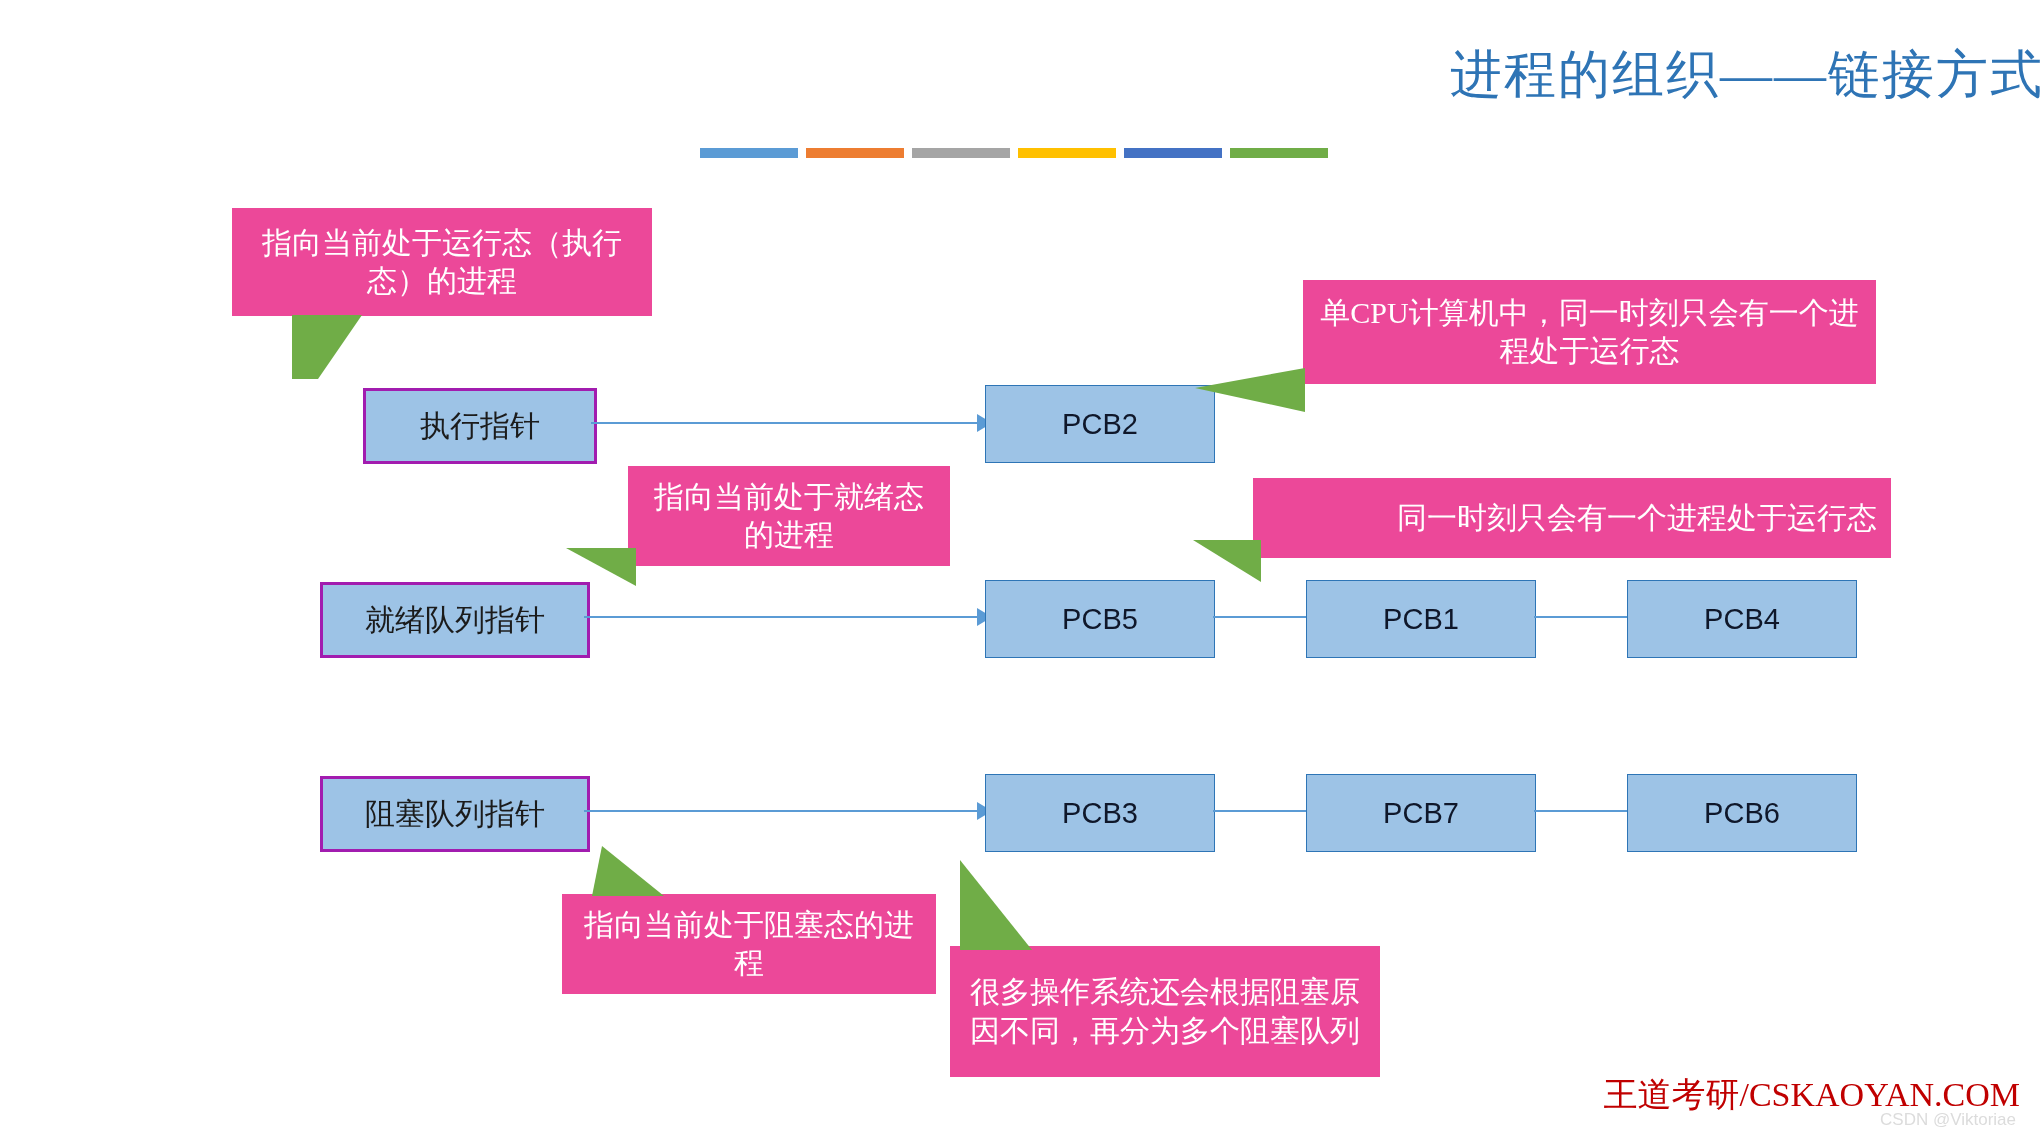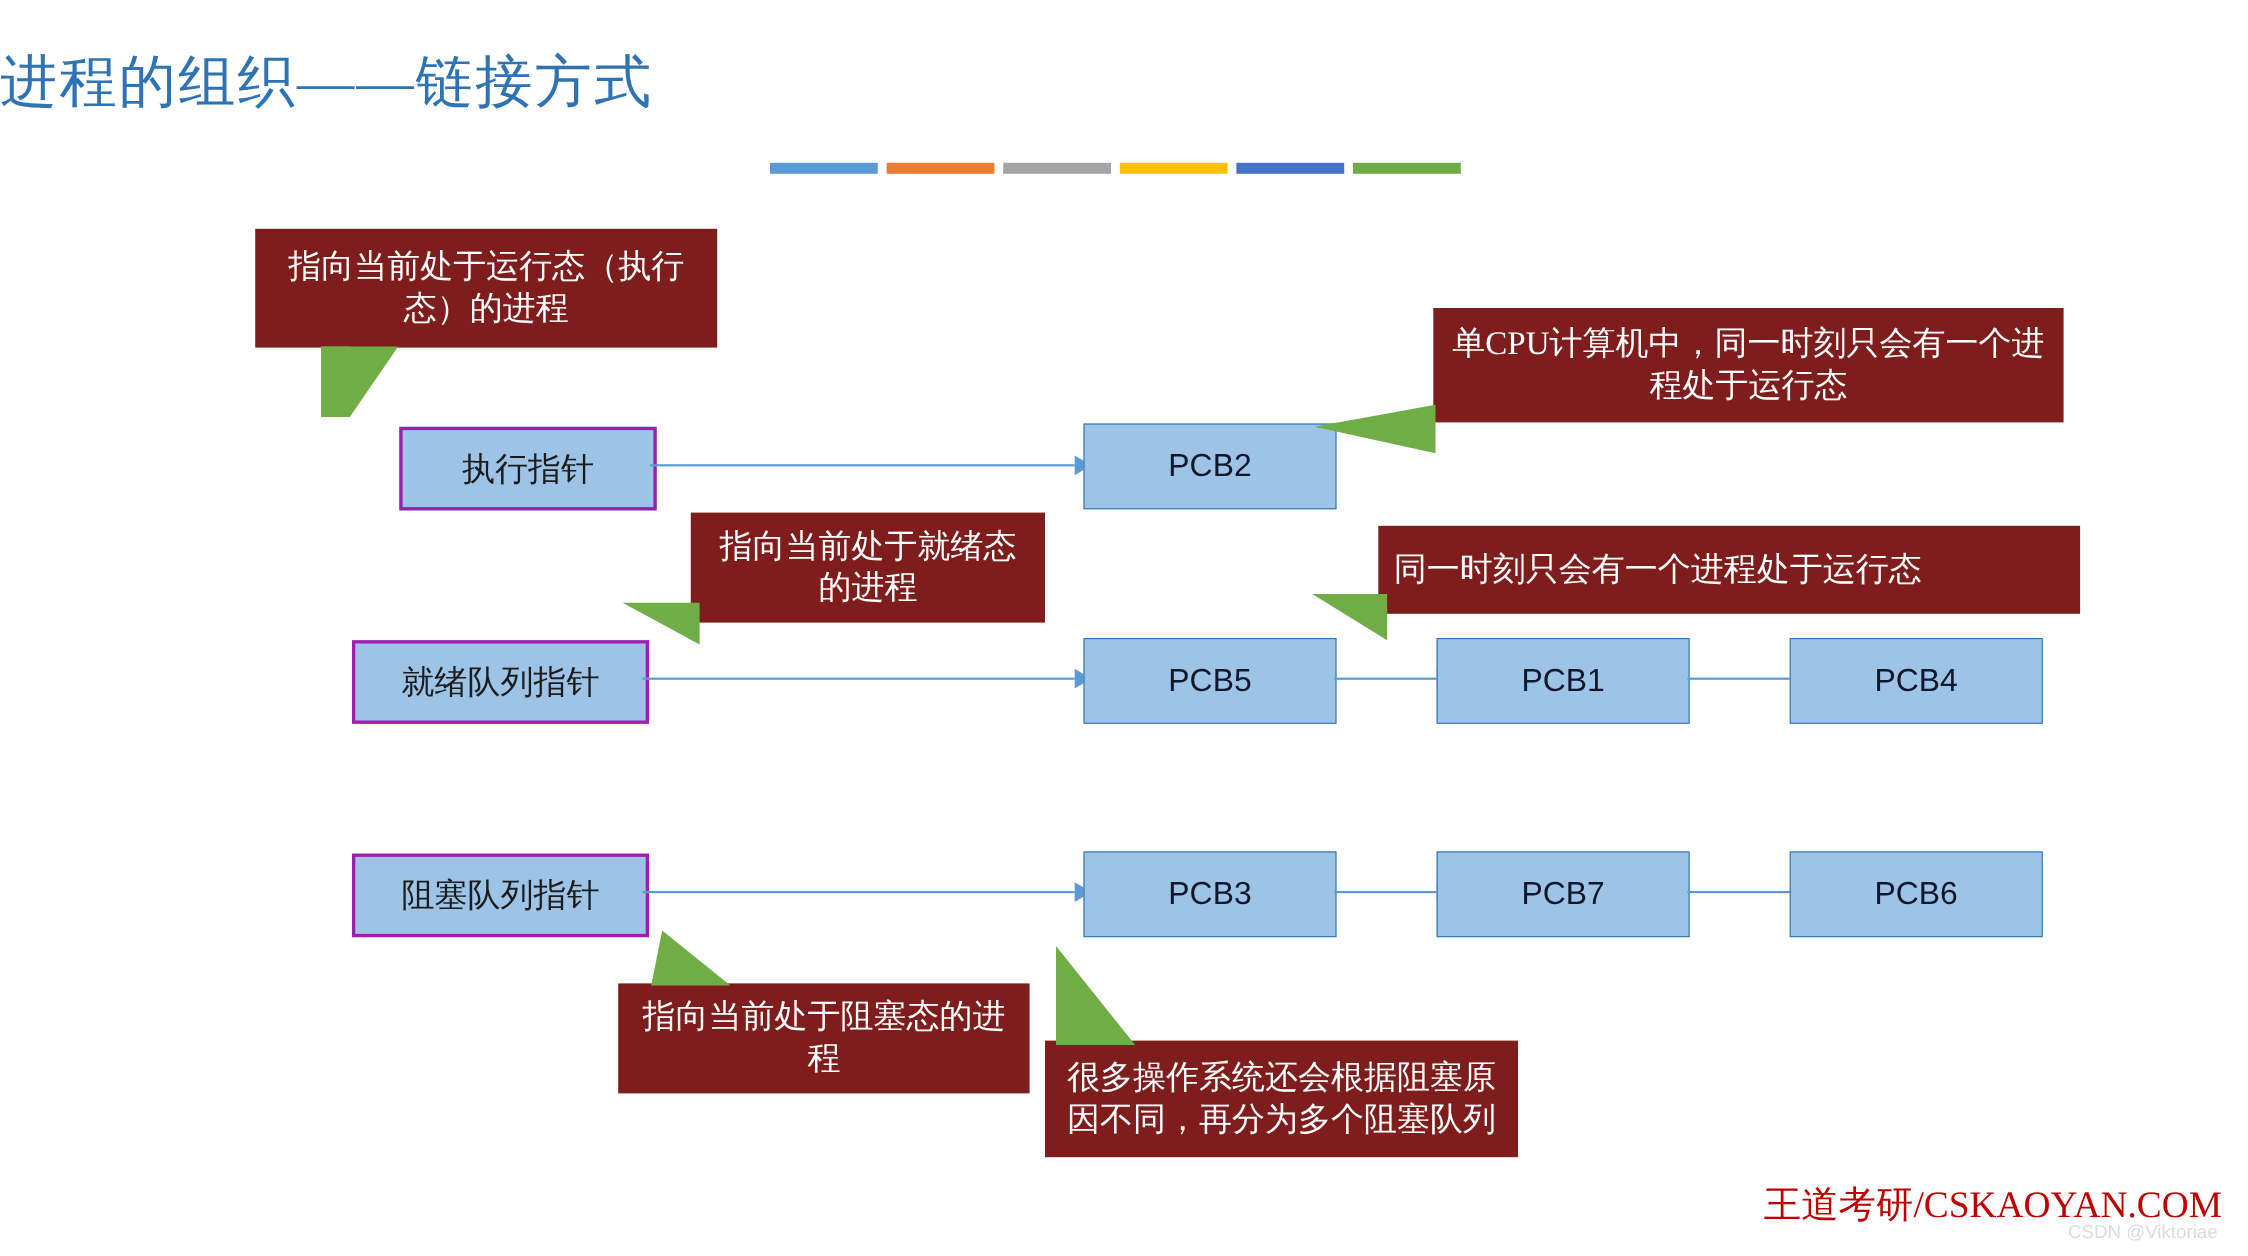--- a/index.html
+++ b/index.html
@@ -17,21 +17,21 @@
     background: #ffffff;
     overflow: hidden;
   }
 
   
   #title {
     position: absolute;
     left: 0;
     top: 40px;
     width: 2044px;
-    text-align: left;
+    text-align: right;
     font-size: 52px;
     color: #2E74B5;
     letter-spacing: 2px;
     font-family: "Liberation Serif", serif;
     white-space: nowrap;
   }
   #title-rule {
     position: absolute;
     left: 700px;
     top: 148px;
@@ -82,28 +82,28 @@
     width: 0;
     height: 0;
     border-top: 9px solid transparent;
     border-bottom: 9px solid transparent;
     border-left: 15px solid #5B9BD5;
   }
 
   
   .callout {
     position: absolute;
-    background: #7f1d1d;
+    background: #ec4899;
     color: #ffffff;
     font-size: 30px;
     line-height: 1.28;
     text-align: center;
     display: flex;
     align-items: center;
-    justify-content: flex-start;
+    justify-content: flex-end;
     padding: 8px 14px;
     box-sizing: border-box;
     font-family: "Liberation Serif", serif;
   }
   .tail {
     position: absolute;
     width: 0;
     height: 0;
   }
 
@@ -213,21 +213,21 @@
 
   <div class="pcb" style="left:1627px; top:774px; width:228px; height:76px;">
     <span>PCB6</span>
   </div>
 
   <div class="callout" style="left:562px; top:894px; width:374px; height:100px;">
     <span>指向当前处于阻塞态的进程</span>
   </div>
   <div class="tail" style="left:592px; top:846px; border-left:10px solid transparent; border-right:62px solid transparent; border-bottom:50px solid #70AD47; border-top:0;"></div>
 
-  <div class="callout" style="left:950px; top:946px; width:430px; height:106px;">
+  <div class="callout" style="left:950px; top:946px; width:430px; height:131px;">
     <span>很多操作系统还会根据阻塞原因不同，再分为多个阻塞队列</span>
   </div>
   <div class="tail" style="left:960px; top:860px; border-left:0; border-right:72px solid transparent; border-bottom:90px solid #70AD47; border-top:0;"></div>
 
   <div id="brand">王道考研/CSKAOYAN.COM</div>
   <div id="wm">CSDN @Viktoriae</div>
 
 </div>
 
 </body></html>

